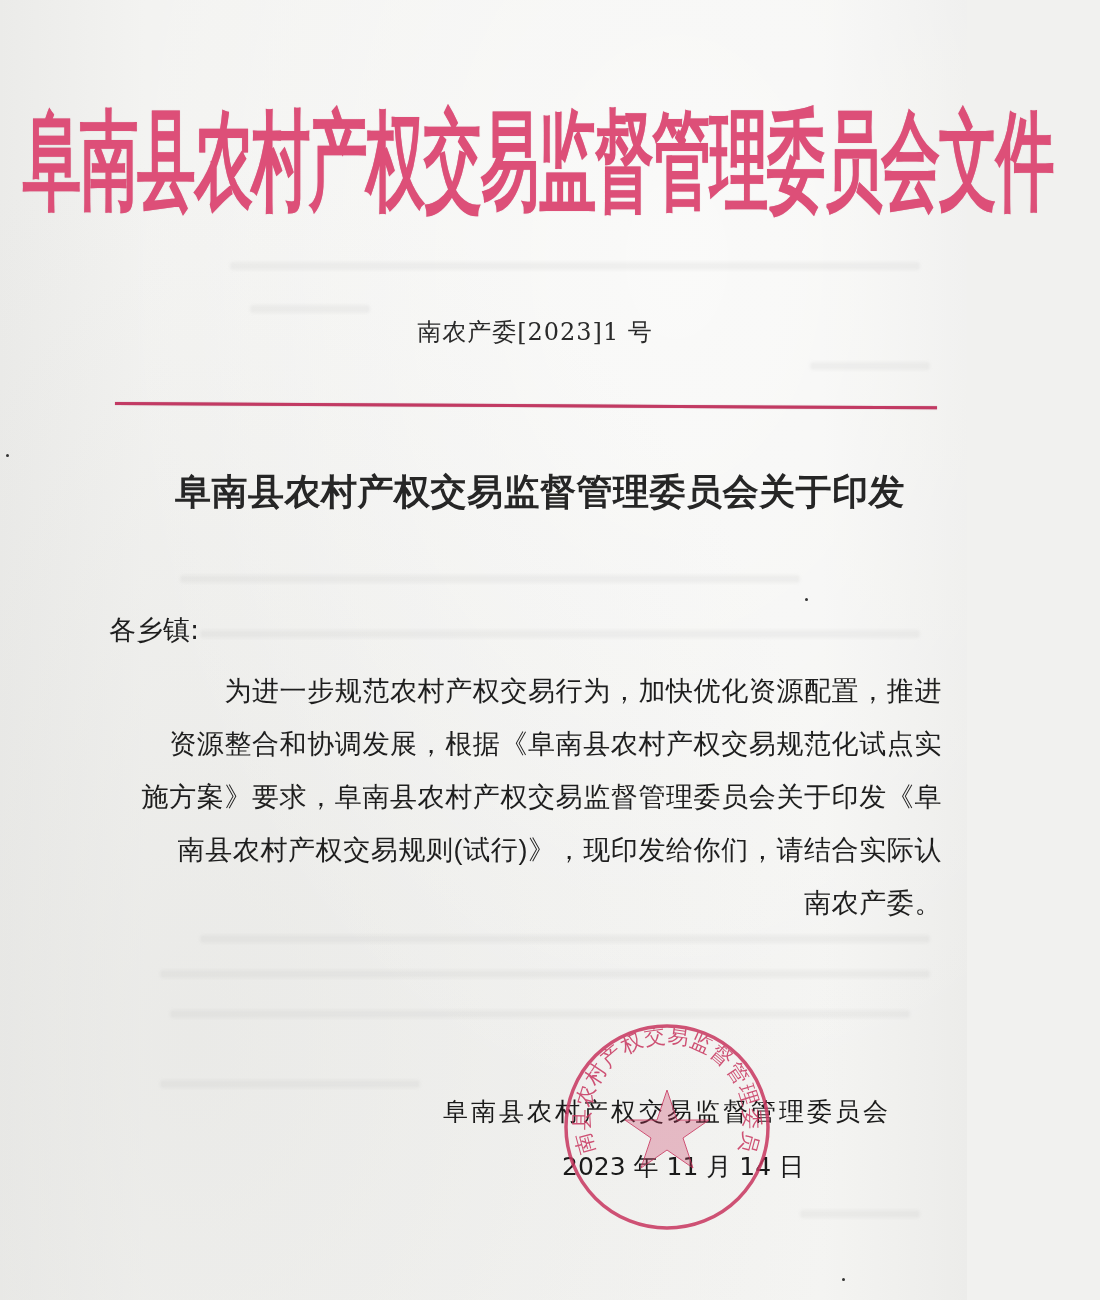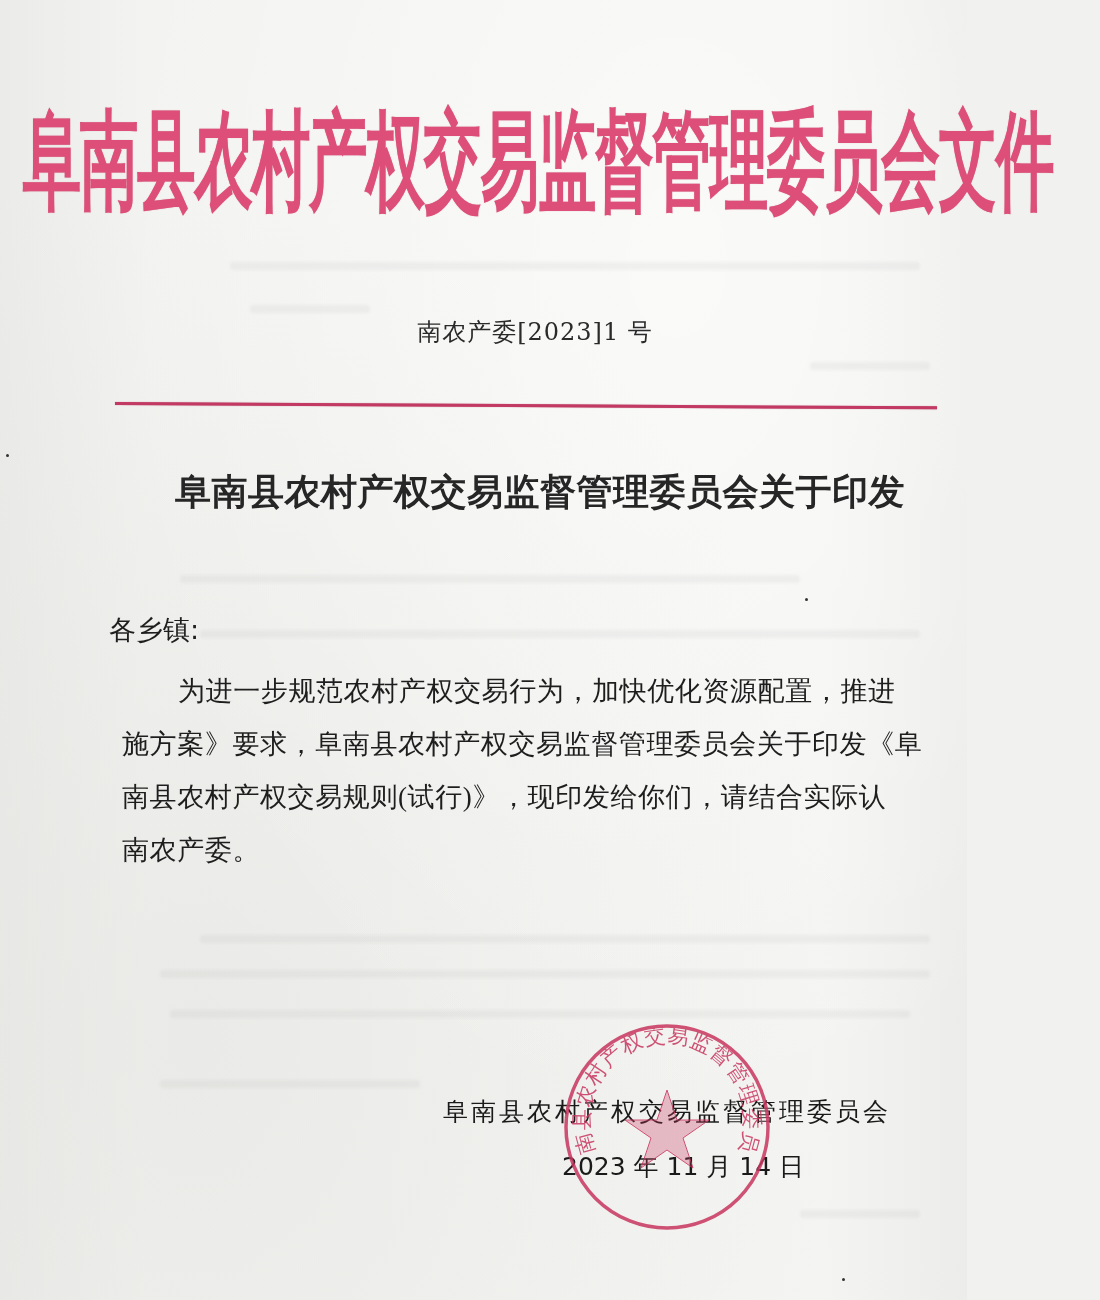--- a/index.html
+++ b/index.html
@@ -103,22 +103,23 @@
       left: 122px;
       top: 665px;
       width: 820px;
     }
     .body-line {
       height: 53px;
       font-size: 27px;
       line-height: 53px;
       color: #1e1e1e;
       white-space: nowrap;
-      font-family: Liberation Serif, serif;
+      font-family: Liberation Sans, sans-serif;
       letter-spacing: 0.6px;
+      text-align: right;
     }
     .body-line.indent { padding-left: 56px; }
     .signature {
       position: absolute;
       left: 443px;
       top: 1095px;
       font-size: 25px;
       color: #1a1a1a;
       letter-spacing: 3px;
       white-space: nowrap;
@@ -176,20 +177,21 @@
   <div class="doc-number">南农产委[2023]1 号</div>
 
   <div class="red-rule"></div>
 
   <div class="title l1">阜南县农村产权交易监督管理委员会关于印发</div>
 
   <div class="salutation">各乡镇:</div>
 
   <div class="body-para">
     <div class="body-line indent">为进一步规范农村产权交易行为，加快优化资源配置，推进</div>
+    <div class="body-line">资源整合和协调发展，根据《阜南县农村产权交易规范化试点实</div>
     <div class="body-line">施方案》要求，阜南县农村产权交易监督管理委员会关于印发《阜</div>
     <div class="body-line">南县农村产权交易规则(试行)》，现印发给你们，请结合实际认</div>
     <div class="body-line">南农产委。</div>
   </div>
 
   <div class="signature">阜南县农村产权交易监督管理委员会</div>
   <div class="date">2023 年 11 月 14 日</div>
 
   <svg class="stamp" viewBox="0 0 210 210">
     <defs>

